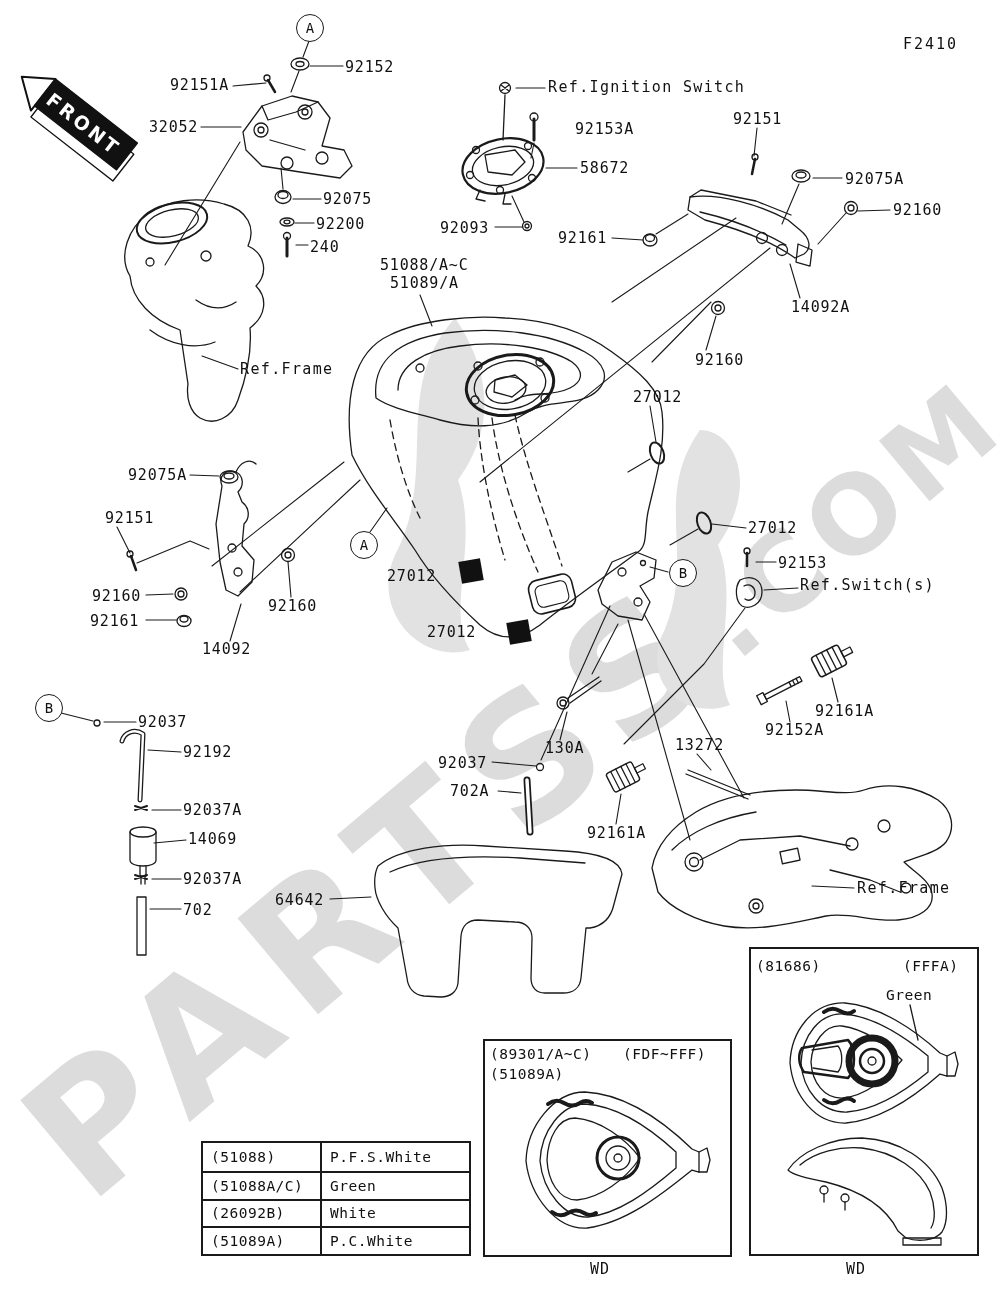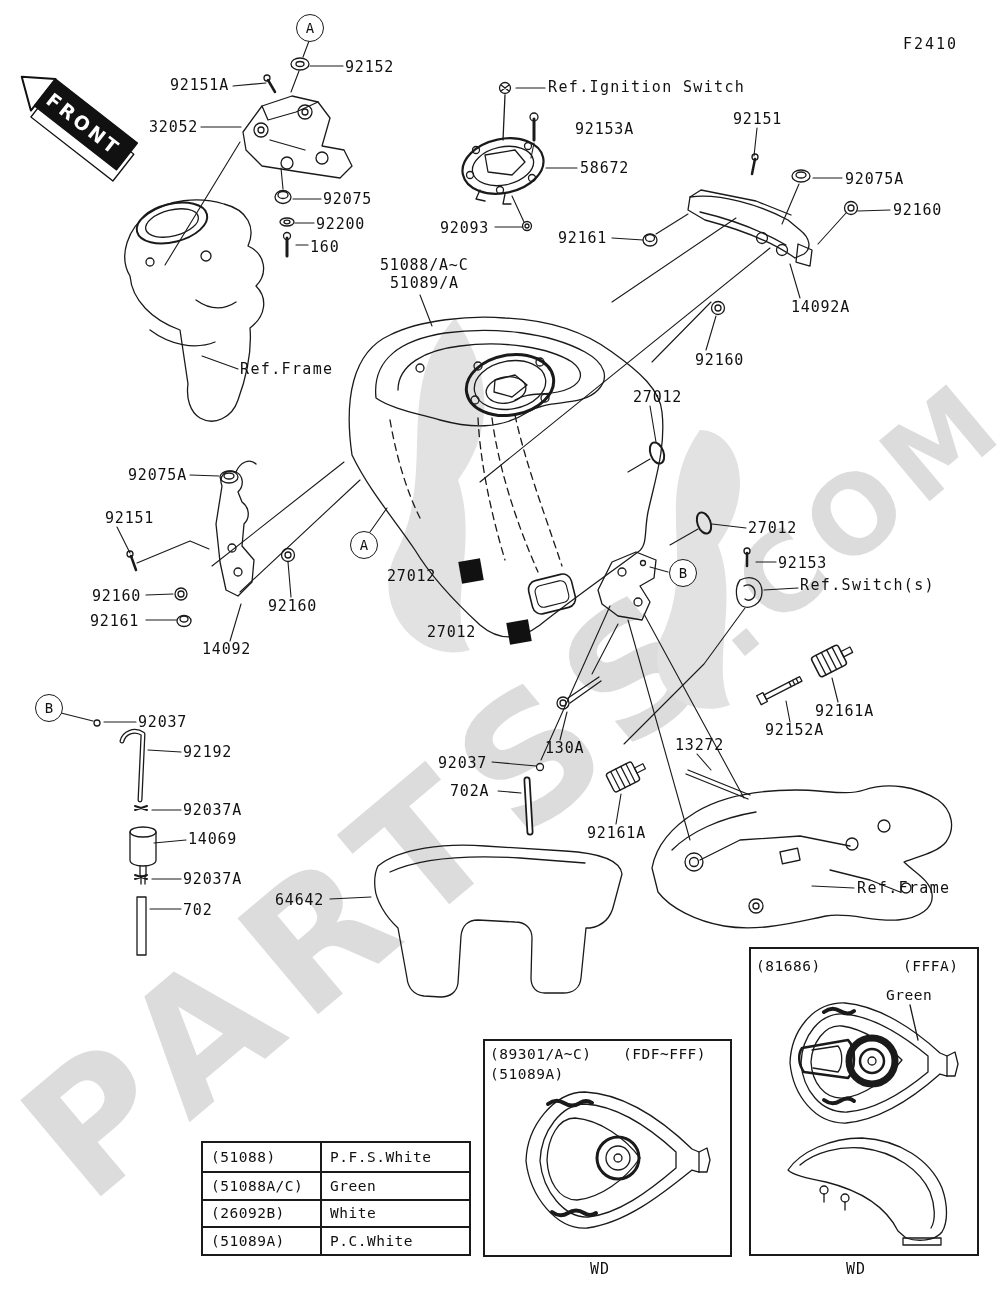--- a/index.html
+++ b/index.html
@@ -354,21 +354,21 @@
   <div class="marker" style="left:296px;top:14px">A</div>
   <div class="marker" style="left:350px;top:531px">A</div>
   <div class="marker" style="left:669px;top:559px">B</div>
   <div class="marker" style="left:35px;top:694px">B</div>
 
   <div class="lbl" style="left:170px;top:78px">92151A</div>
   <div class="lbl" style="left:345px;top:60px">92152</div>
   <div class="lbl" style="left:149px;top:120px">32052</div>
   <div class="lbl" style="left:323px;top:192px">92075</div>
   <div class="lbl" style="left:316px;top:217px">92200</div>
-  <div class="lbl" style="left:310px;top:240px">160</div>
+  <div class="lbl" style="left:310px;top:240px">240</div>
   <div class="lbl wide" style="left:240px;top:362px">Ref.Frame</div>
   <div class="lbl wide" style="left:548px;top:80px">Ref.Ignition Switch</div>
   <div class="lbl" style="left:575px;top:122px">92153A</div>
   <div class="lbl" style="left:580px;top:161px">58672</div>
   <div class="lbl" style="left:440px;top:221px">92093</div>
   <div class="lbl" style="left:558px;top:231px">92161</div>
   <div class="lbl" style="left:733px;top:112px">92151</div>
   <div class="lbl" style="left:845px;top:172px">92075A</div>
   <div class="lbl" style="left:893px;top:203px">92160</div>
   <div class="lbl" style="left:791px;top:300px">14092A</div>

